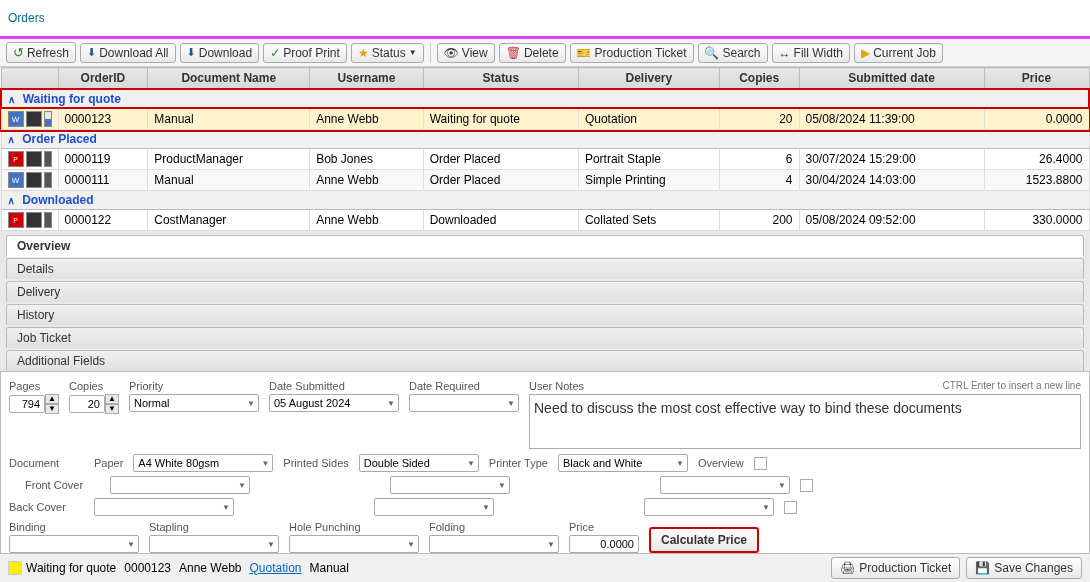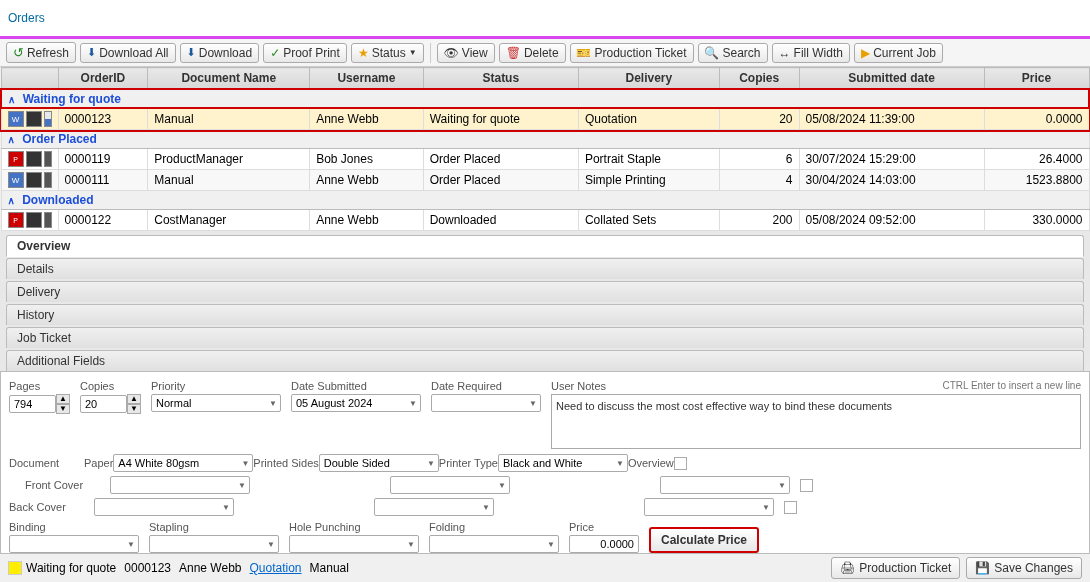--- a/index.html
+++ b/index.html
@@ -35,30 +35,30 @@
     
     .tab-content { background: #fff; padding: 8px; border: 1px solid #bbb; border-top: none; }
     .form-group { display: flex; flex-direction: column; gap: 2px; }
     .form-group label { font-size: 11px; color: #555; }
 
     input[type="text"], select { border: 1px solid #aaa; padding: 2px 4px; font-size: 11px; background: #fff; }
     input[type="text"] { border-radius: 2px; }
     select { border-radius: 2px; cursor: pointer; }
 
     .spinner-group { display: flex; align-items: center; }
-    .spinner-input { width: 47px; border: 1px solid #aaa; padding: 2px 4px; font-size: 11px; text-align: left; }
+    .spinner-input { width: 36px; border: 1px solid #aaa; padding: 2px 4px; font-size: 11px; text-align: right; }
     .spinner-btns { display: flex; flex-direction: column; }
     .spinner-btn { width: 14px; height: 10px; border: 1px solid #aaa; background: #e8e8e8; cursor: pointer; display: flex; align-items: center; justify-content: center; font-size: 8px; line-height: 1; }
 
     .select-with-arrow { position: relative; display: inline-block; border-radius: 8px; }
     .select-with-arrow select { appearance: none; padding-right: 18px; width: 100%; }
     .select-with-arrow::after { content: '▼'; position: absolute; right: 4px; top: 50%; transform: translateY(-50%); font-size: 8px; pointer-events: none; color: #666; }
 
     
-    .notes-area { border: 1px solid #aaa; padding: 4px; min-height: 55px; background: #fff; font-size: 11px; color: #333; line-height: 1.4; }
+    .notes-area { border: 1px solid #aaa; padding: 4px; min-height: 55px; background: #fff; font-size: 14px; color: #333; line-height: 1.4; }
 
     
     .calc-btn { padding: 4px 10px; background: linear-gradient(to bottom, #fff, #e8e8e8); border: 2px solid #cc0000; border-radius: 3px; cursor: pointer; font-size: 12px; color: #333; font-weight: bold; }
 
     
     .status-bar { background: #f0f0f0; border-top: 1px solid #bbb; padding: 3px 8px; display: flex; align-items: center; gap: 8px; }
     .status-badge { display: flex; align-items: center; gap: 4px; }
     .status-dot { width: 14px; height: 14px; background: #ffee00; border: 1px solid #ccc; }
 
     .save-btn { display: flex; align-items: center; gap: 4px; padding: 3px 8px; background: linear-gradient(to bottom, #fff, #e8e8e8); border: 1px solid #aaa; border-radius: 3px; cursor: pointer; color: #333; font-size: 11px; margin-left: auto; }
@@ -330,21 +330,21 @@
 
         <div class="form-group" style="flex:1; min-width:200px;">
           <div style="display:flex; justify-content:space-between;">
             <label>User Notes</label>
             <span style="font-size:10px; color:#777;">CTRL Enter to insert a new line</span>
           </div>
           <div class="notes-area">Need to discuss the most cost effective way to bind these documents</div>
         </div>
       </div>
 
-      <div style="display:flex; align-items:center; margin-top:5px;">
+      <div style="display:flex; gap:10px; align-items:center; margin-top:5px;">
         <span class="label-small" style="width:75px;">Document</span>
         <span class="label-small">Paper</span>
         <div class="select-with-arrow">
           <select style="width:140px;">
             <option>A4 White 80gsm</option>
             <option>A4 White 90gsm</option>
             <option>A3 White 80gsm</option>
           </select>
         </div>
         <span class="label-small">Printed Sides</span>

